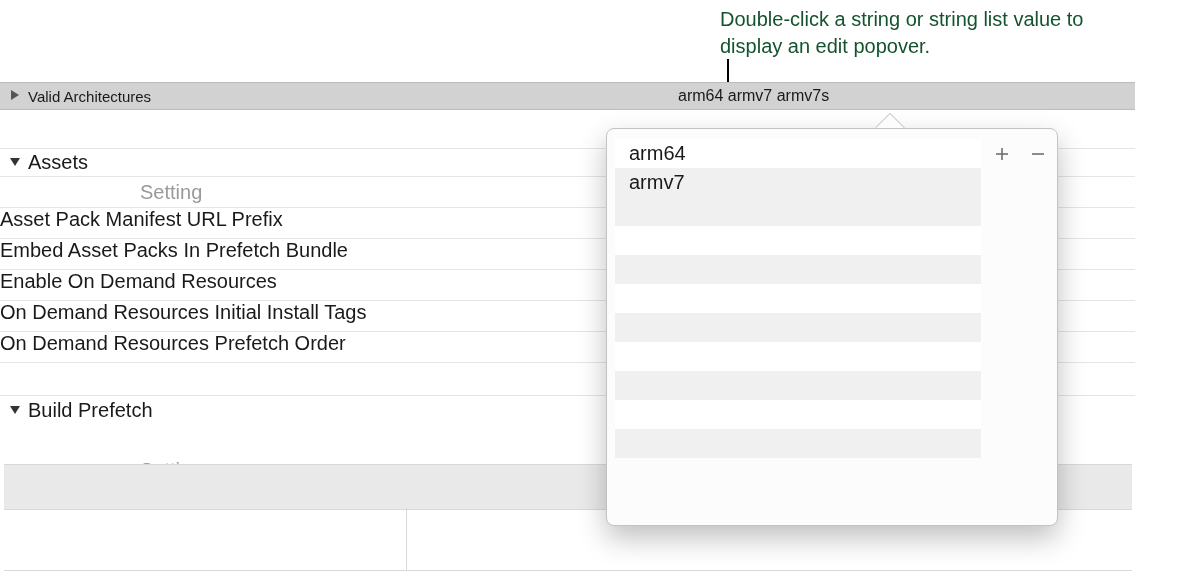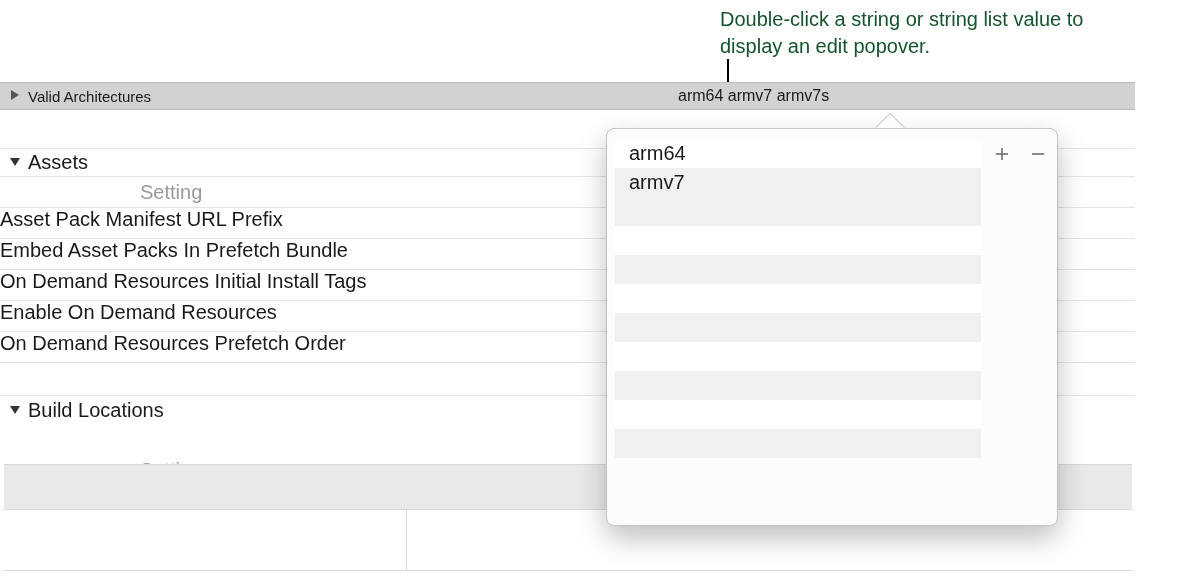--- a/index.html
+++ b/index.html
@@ -255,38 +255,38 @@
     <span class="hdr-label">Setting</span>
   </div>
 
   <div class="setting-row">
     <span class="setting-label">Asset Pack Manifest URL Prefix</span>
   </div>
   <div class="setting-row">
     <span class="setting-label">Embed Asset Packs In Prefetch Bundle</span>
   </div>
   <div class="setting-row">
+    <span class="setting-label">Enable On Demand Resources</span>
+  </div>
+  <div class="setting-row">
     <span class="setting-label">On Demand Resources Initial Install Tags</span>
-  </div>
-  <div class="setting-row">
-    <span class="setting-label">Enable On Demand Resources</span>
   </div>
   <div class="setting-row bold">
     <span class="setting-label">On Demand Resources Prefetch Order</span>
   </div>
 
   <div class="section-gap" style="height:32px;"></div>
 
   <div class="row section-header no-border">
     <span class="disclosure">
       <svg width="12" height="10" viewBox="0 0 12 10">
           <polygon points="1,1 11,1 6,9" fill="#333"></polygon>
         </svg>
     </span>
-    <span class="label">Build Locations</span>
+    <span class="label">Build Prefetch</span>
   </div>
 
 </div>
 
 <div class="bl-col-header">Setting</div>
 
 <div class="grey-bar"></div>
 <div class="vdiv"></div>
 <div class="bottom-line"></div>
 

